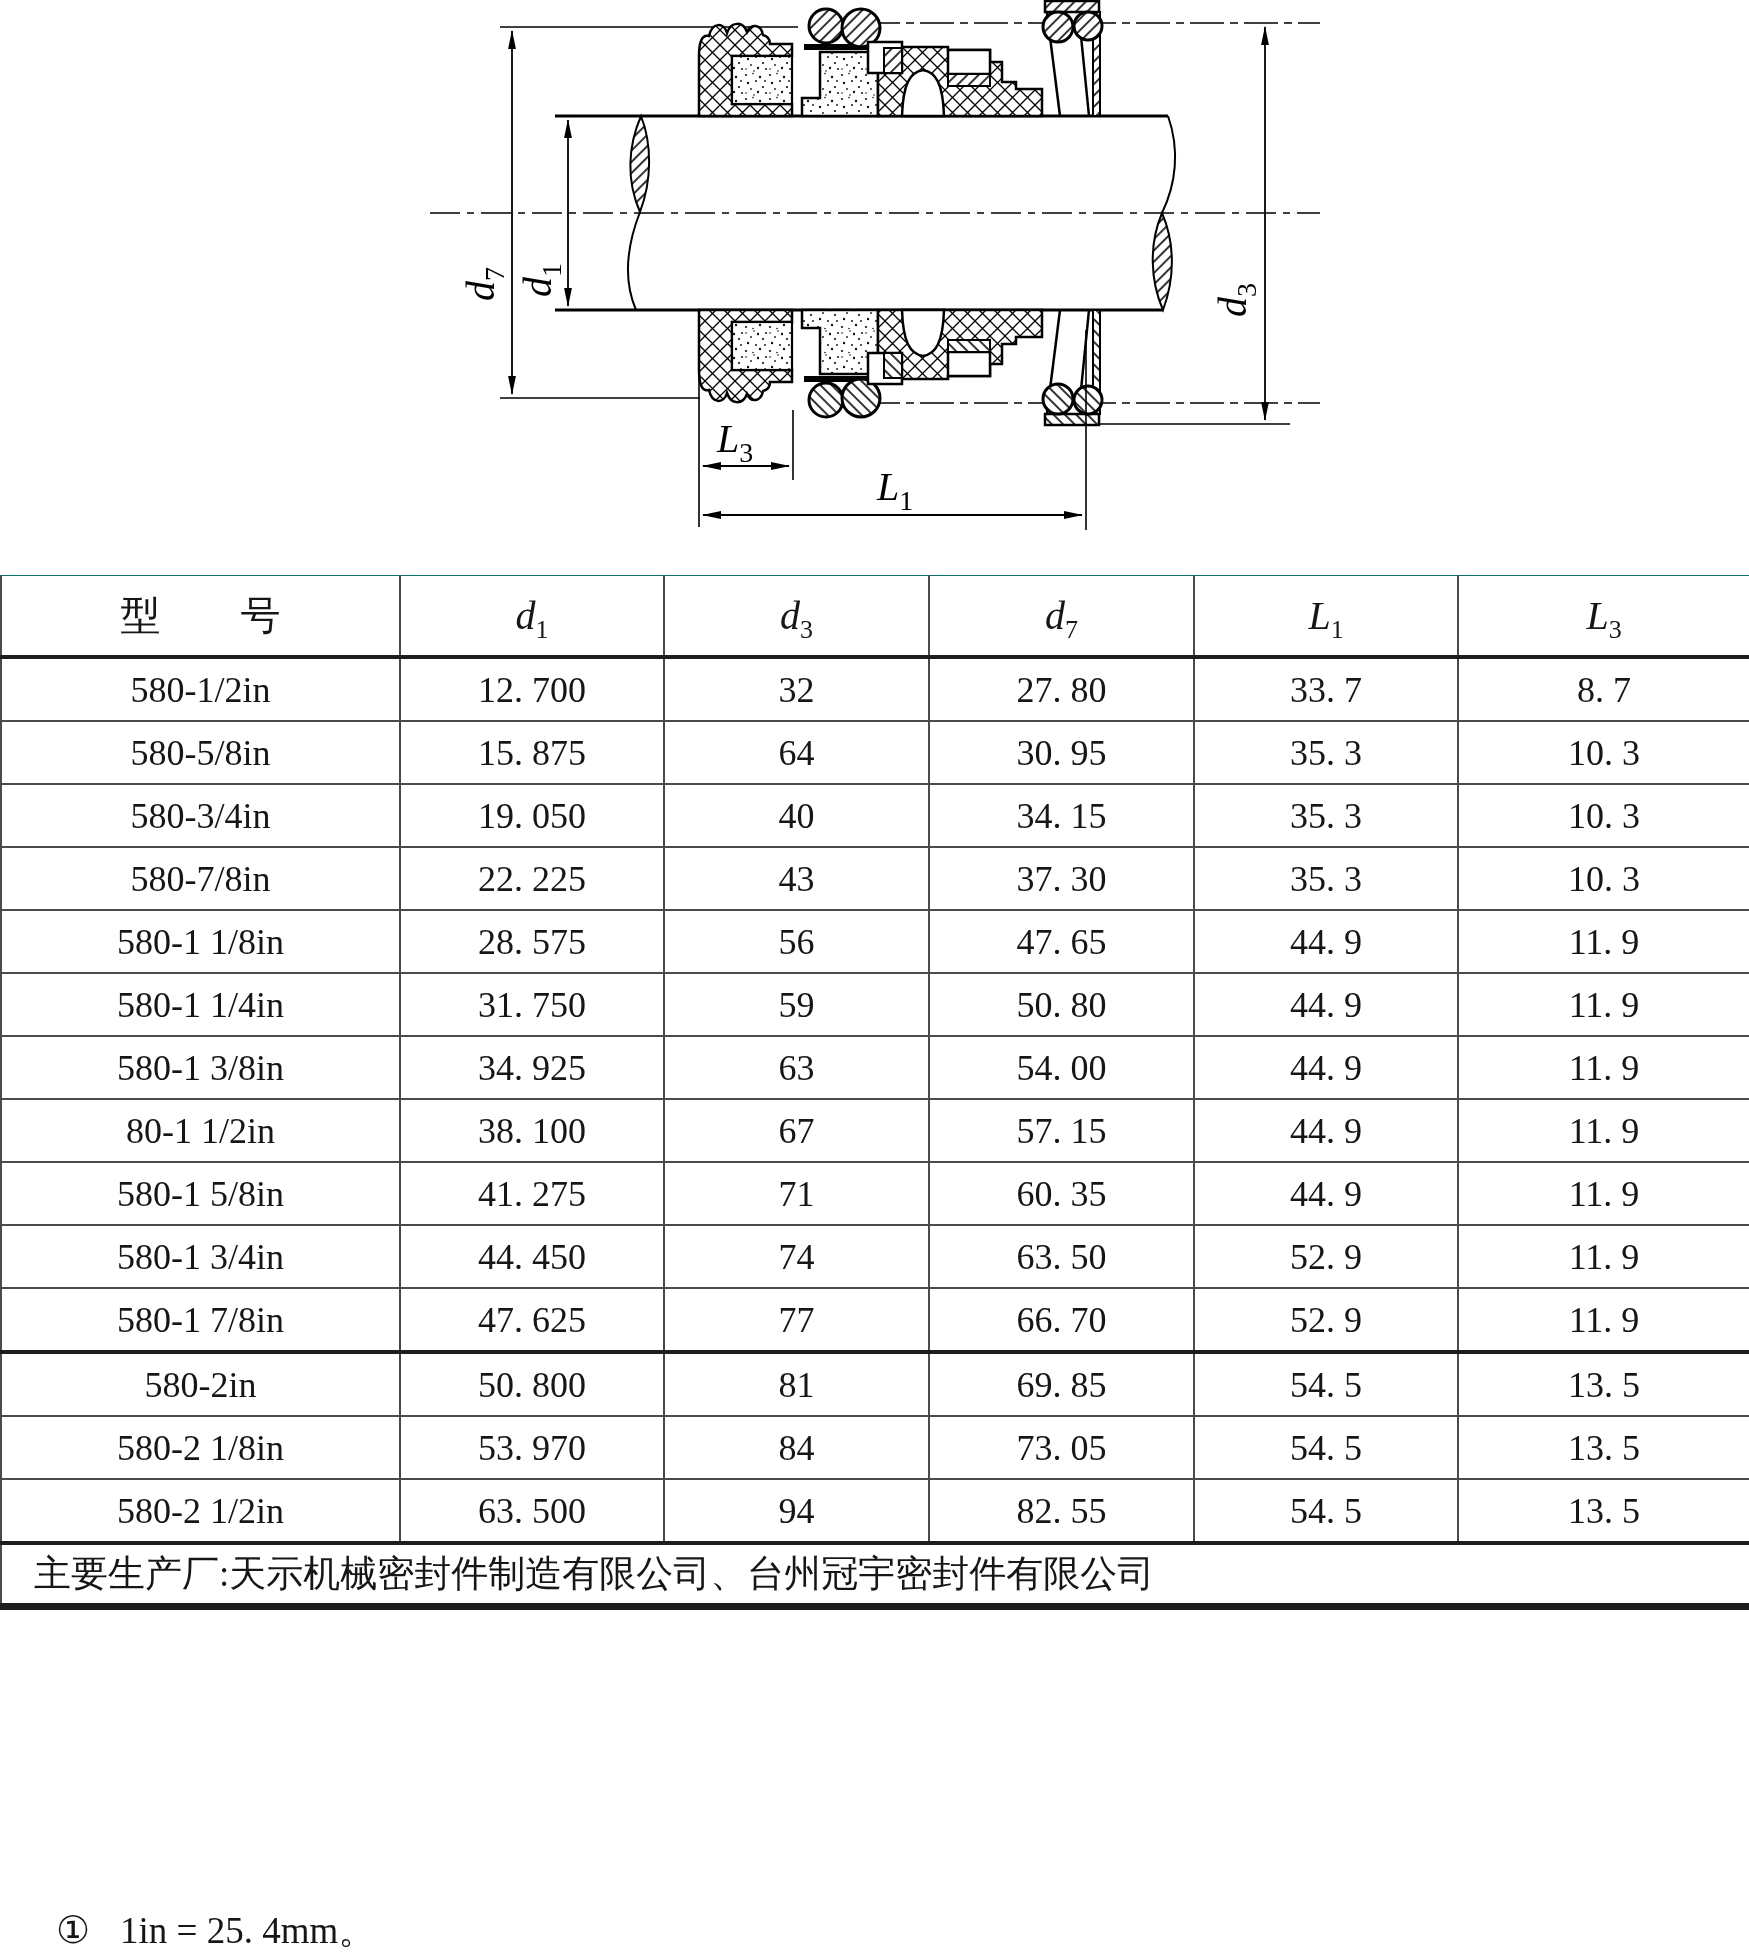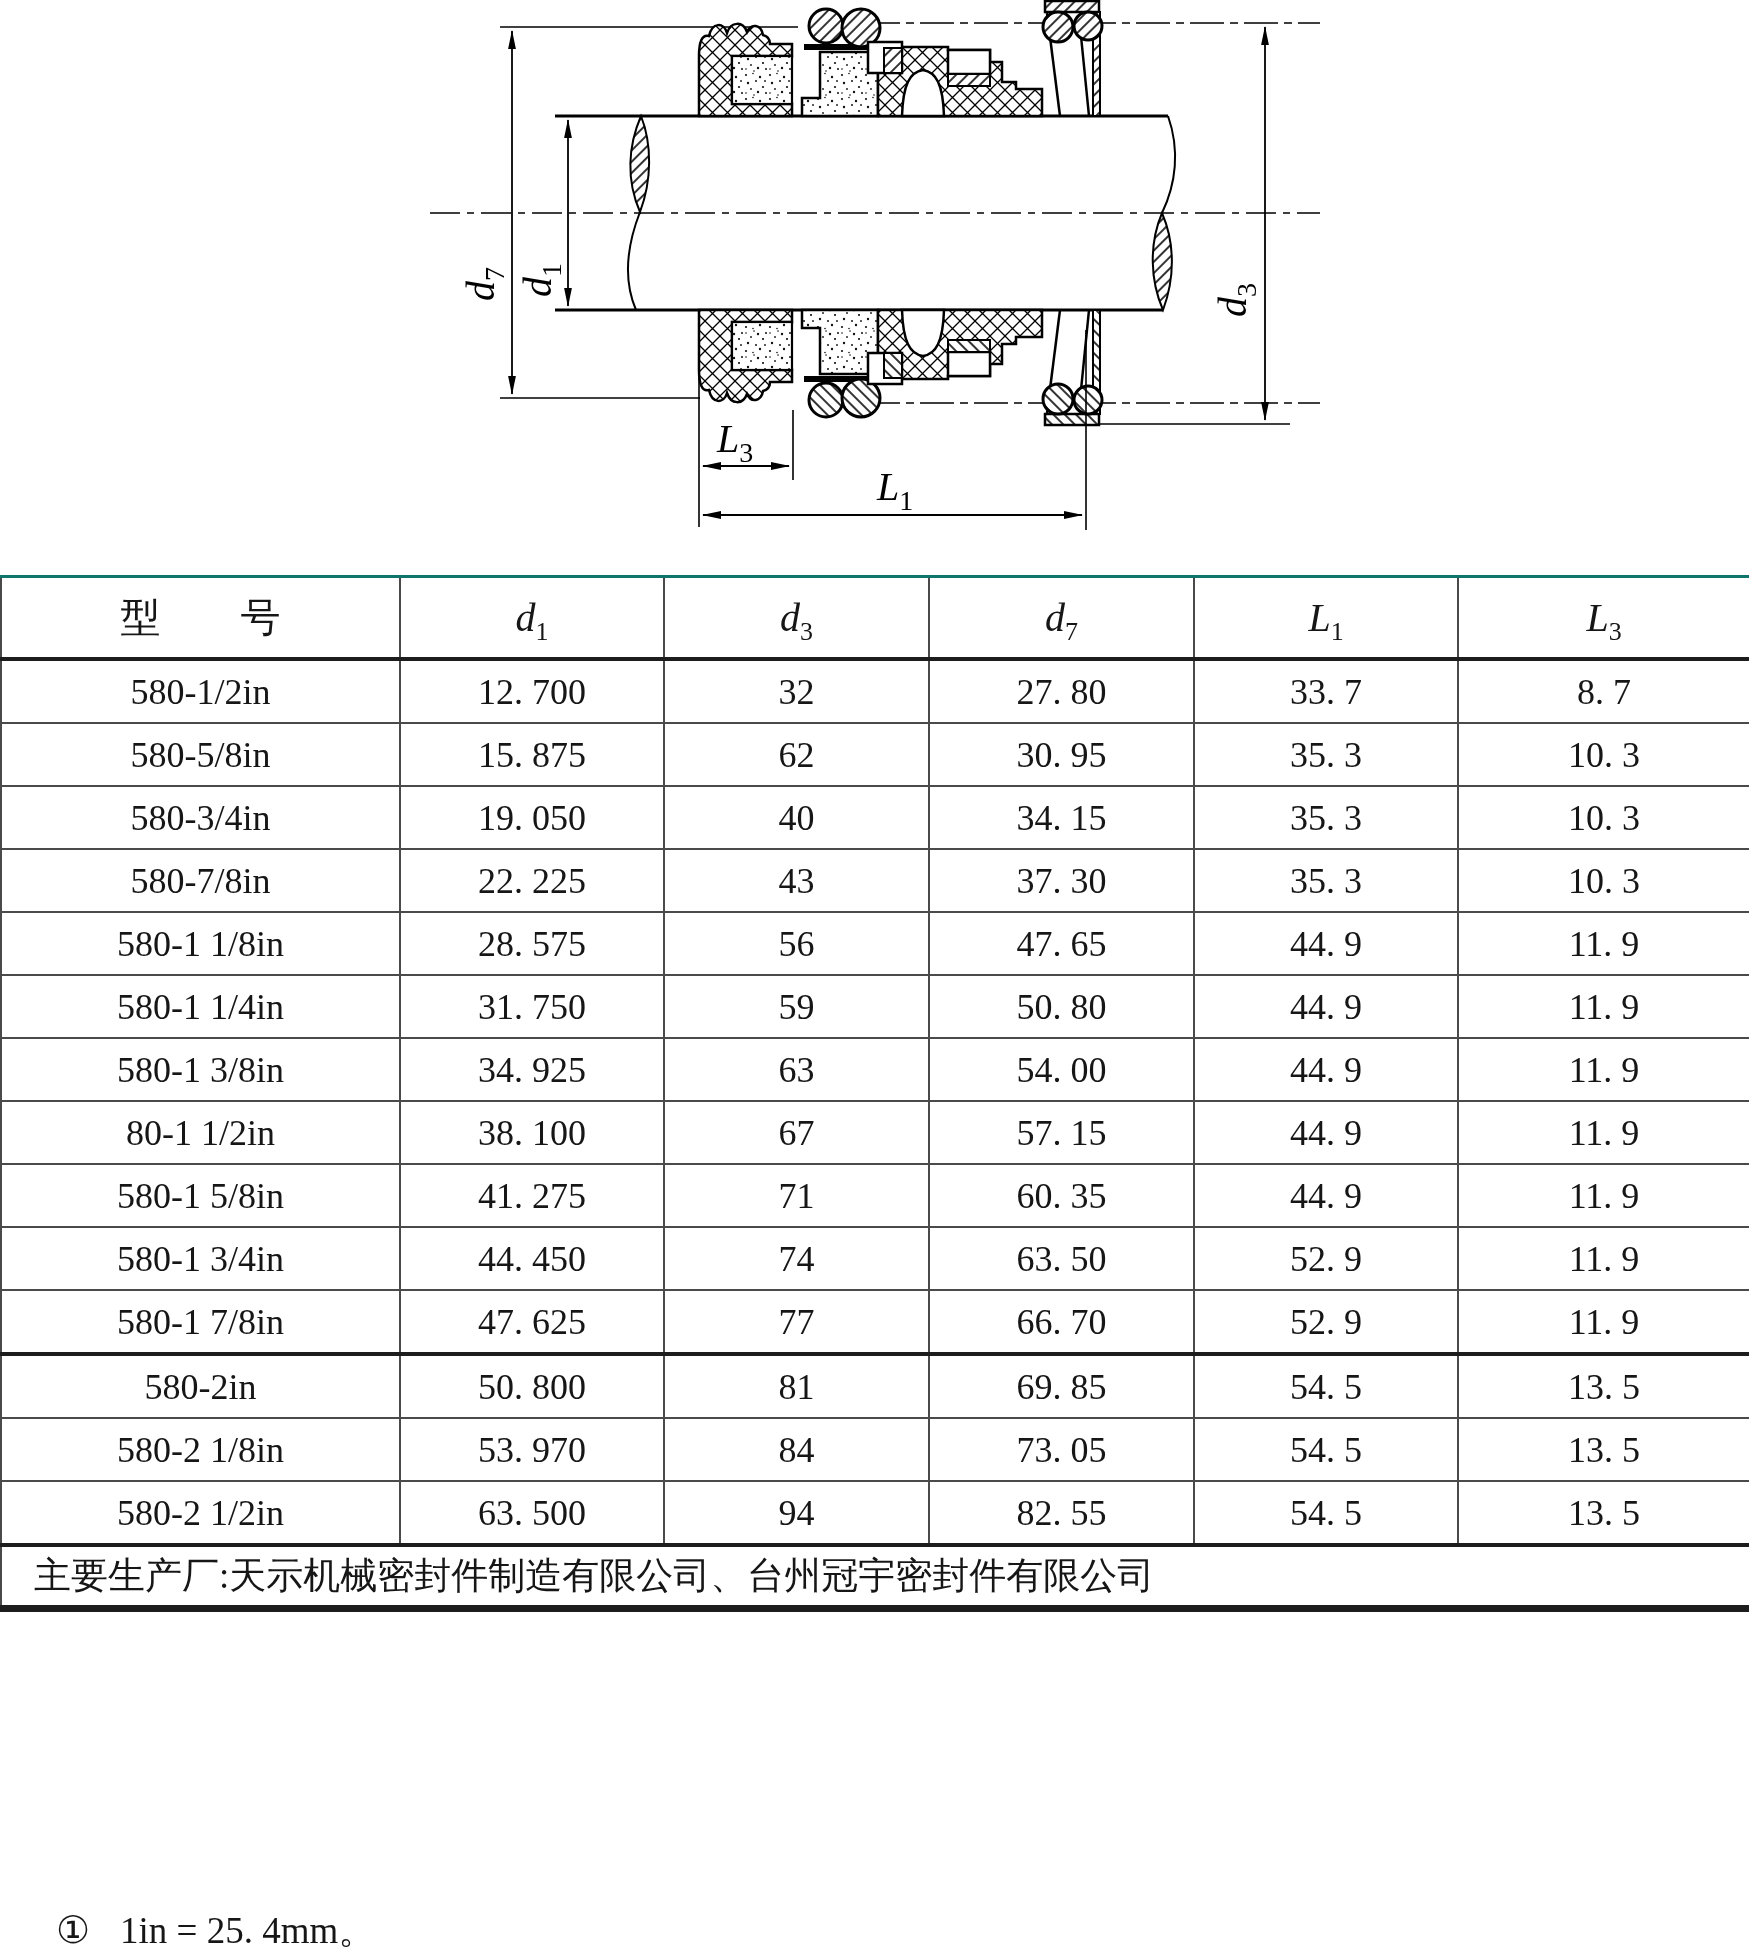--- a/index.html
+++ b/index.html
@@ -6,21 +6,21 @@
   .page{position:relative;width:1749px;height:1958px;background:#ffffff;
         font-family:"Liberation Serif","DejaVu Sans",serif;color:#141414;overflow:hidden;}
   .figure{position:absolute;left:0;top:0;width:1749px;height:556px;}
   svg text{fill:#000;}
   .dimb{font-family:"Liberation Serif","DejaVu Serif",serif;font-style:italic;font-size:40px;}
   .dims{font-family:"Liberation Serif","DejaVu Serif",serif;font-style:normal;font-size:28px;}
 
   table.spec{position:absolute;left:0;top:575px;width:1749px;border-collapse:collapse;table-layout:fixed;}
   .spec th,.spec td{border:2px solid #4a4a4a;text-align:center;padding:0;
         font-weight:normal;font-size:36px;color:#161616;overflow:hidden;white-space:nowrap;}
-  .spec thead th{height:79px;border-top:3px solid #0f766e;border-bottom:4px solid #1d1d1d;font-size:40px;}
+  .spec thead th{height:79px;border-top:1px solid #0f766e;border-bottom:4px solid #1d1d1d;font-size:40px;}
   .spec tbody td{height:61px;}
   .spec tr.sect td{border-top:4px solid #1d1d1d;}
   .spec tfoot td{height:58px;border-top:4px solid #1d1d1d;border-bottom:7px solid #1d1d1d;
         text-align:left;padding-left:32px;font-size:37px;}
   .spec th .vit{font-style:italic;}
   .spec sub{font-size:26px;line-height:0;}
   .spec sup{font-size:24px;line-height:0;vertical-align:super;}
   .footnote{position:absolute;left:56px;top:1906px;font-size:37px;color:#161616;
         display:flex;align-items:baseline;}
   .footnote .mark{font-size:38px;margin-right:30px;}
@@ -149,21 +149,21 @@
           <td>580-1/2in</td>
           <td>12. 700</td>
           <td>32</td>
           <td>27. 80</td>
           <td>33. 7</td>
           <td>8. 7</td>
         </tr>
         <tr>
           <td>580-5/8in</td>
           <td>15. 875</td>
-          <td>62</td>
+          <td>64</td>
           <td>30. 95</td>
           <td>35. 3</td>
           <td>10. 3</td>
         </tr>
         <tr>
           <td>580-3/4in</td>
           <td>19. 050</td>
           <td>40</td>
           <td>34. 15</td>
           <td>35. 3</td>

